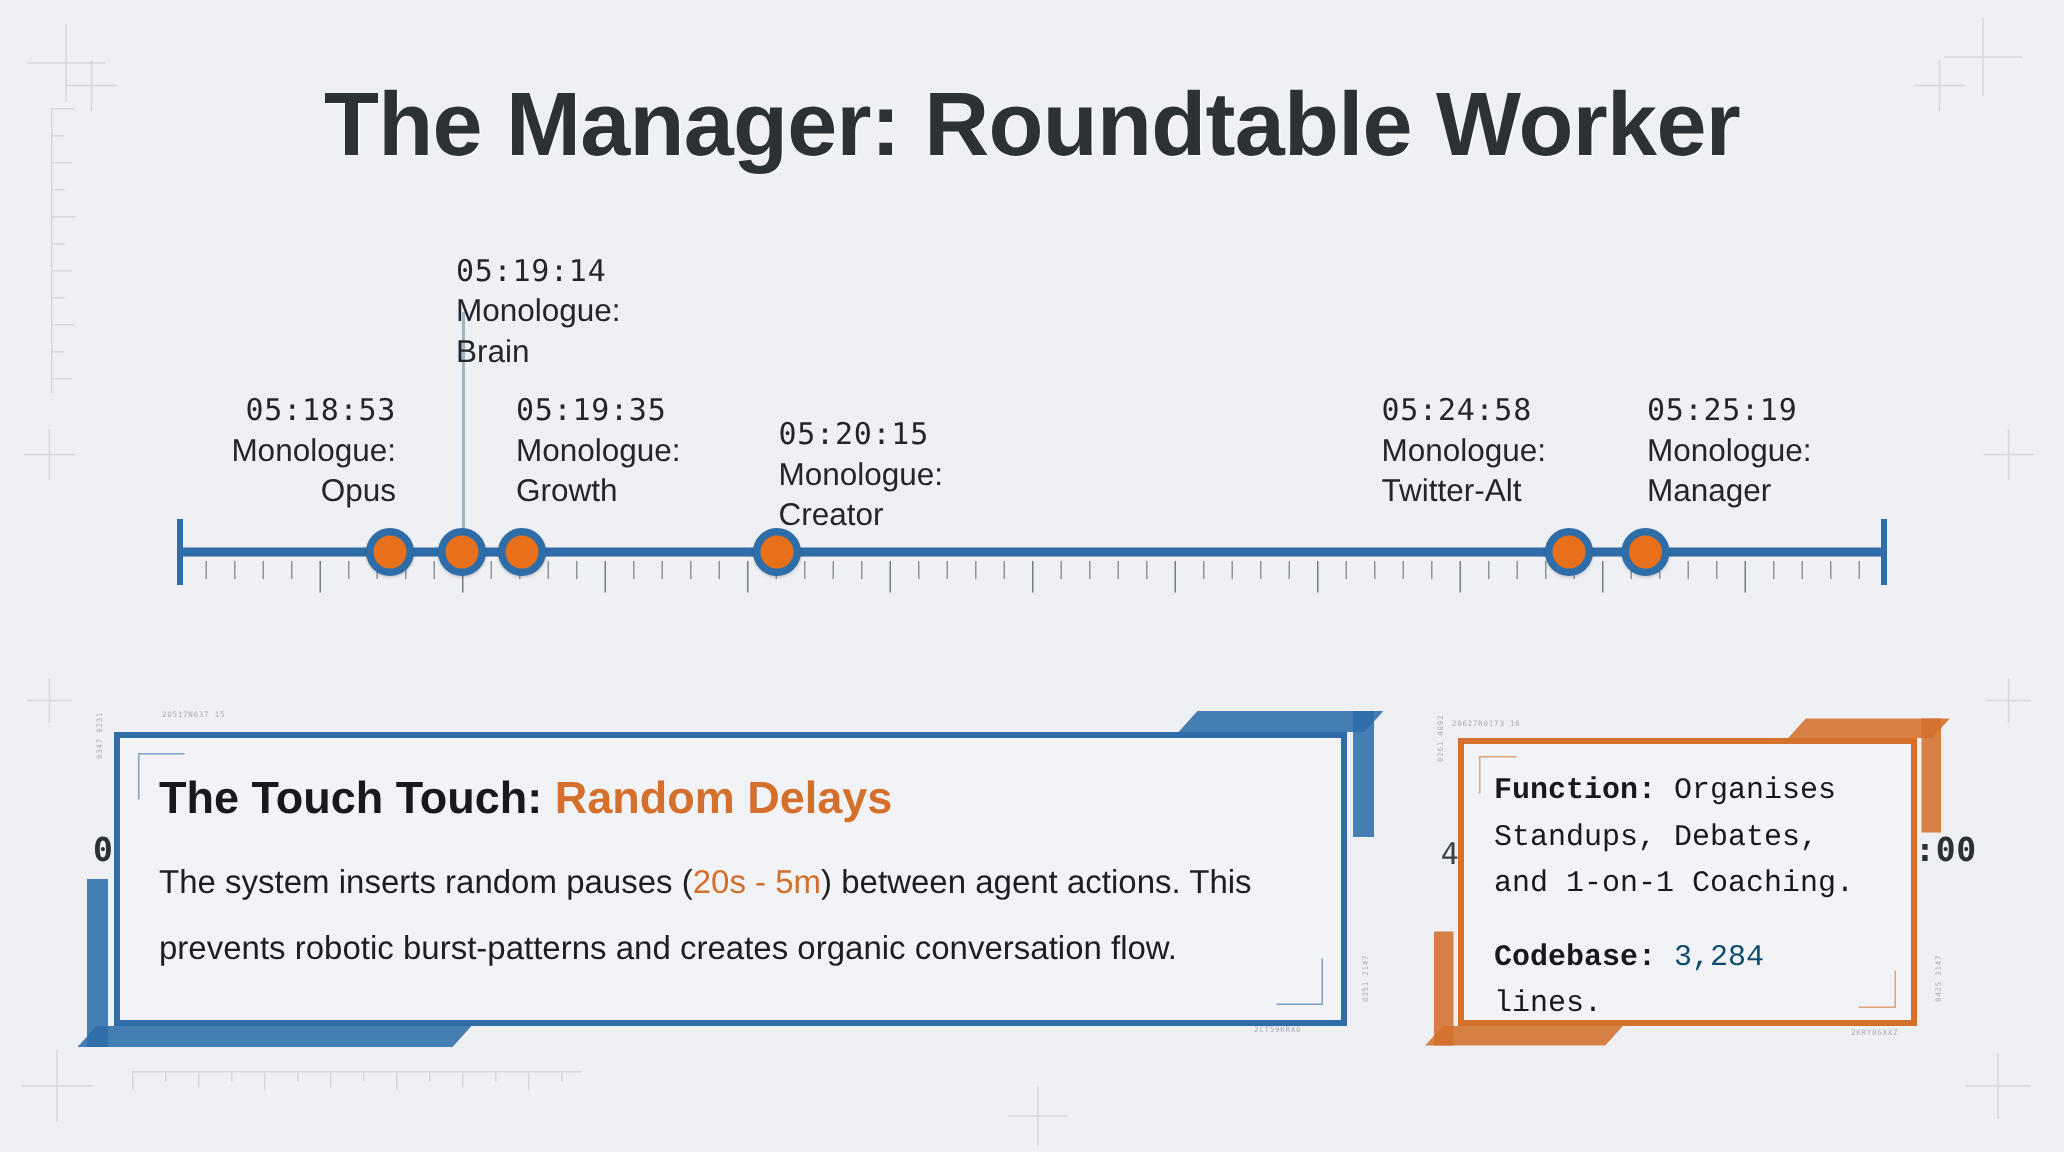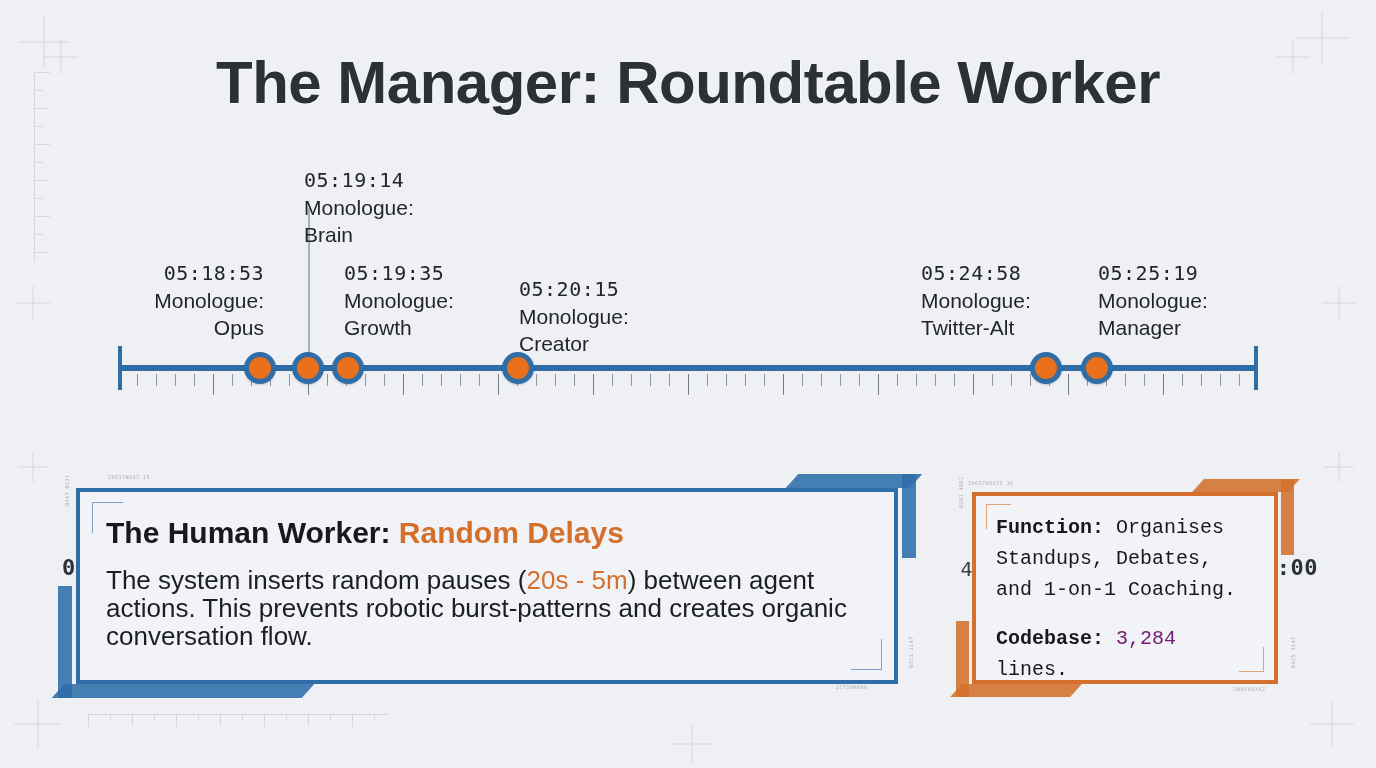--- a/index.html
+++ b/index.html
@@ -250,34 +250,34 @@
   .pl-head {
     font-size: 30px;
     font-weight: bold;
     color: #17191c;
     margin: 6px 0 16px 0;
     white-space: nowrap;
   }
   .pl-head .accent { color: #d4702c; }
 
   .pl-text {
-    font-size: 26px;
-    line-height: 28px;
+    font-size: 22px;
+    line-height: 44px;
     color: #1b1e22;
   }
   .pl-text .accent { color: #d4702c; }
 
   .pr-line {
     font-size: 20px;
     line-height: 31px;
     color: #17191c;
     font-family: Liberation Mono, monospace;
   }
   .pr-line b { font-weight: bold; }
-  .pr-line .accent { color: #701a75; }
+  .pr-line .accent { color: #0c4a6e; }
   .pr-gap { height: 18px; }
 
   .microtext {
     position: absolute;
     font-family: "DejaVu Sans Mono", monospace;
     font-size: 5px;
     color: #9aa0ab;
     opacity: .85;
     letter-spacing: .5px;
     white-space: nowrap;
@@ -476,21 +476,21 @@
   <div class="shadowbar sb-tr"></div>
   <div class="shadowbar sb-tr2"></div>
   <div class="shadowbar sb-bl"></div>
   <div class="shadowbar sb-bl2"></div>
   <div class="frame"></div>
   <div class="corner tl"></div>
   <div class="corner br"></div>
 
   <div class="panel-body">
     <div class="pl-head">
-      <span>The Human Worker: </span><span class="accent">Random Delays</span>
+      <span>The Touch Touch: </span><span class="accent">Random Delays</span>
     </div>
     <div class="pl-text">
       <span>The system inserts random pauses (</span><span class="accent">20s - 5m</span><span>) between agent actions. This prevents robotic burst-patterns and creates organic conversation flow.</span>
     </div>
   </div>
 
   <div class="microtext" style="left:32px; top:-14px;">20517N037 15</div>
   <div class="microtext vert" style="left:-12px; top:18px;">0347 0231</div>
   <div class="microtext" style="left:760px; top:196px;">2CT59KRX0</div>
   <div class="microtext vert" style="left:832px; top:180px;">0351 2147</div>

